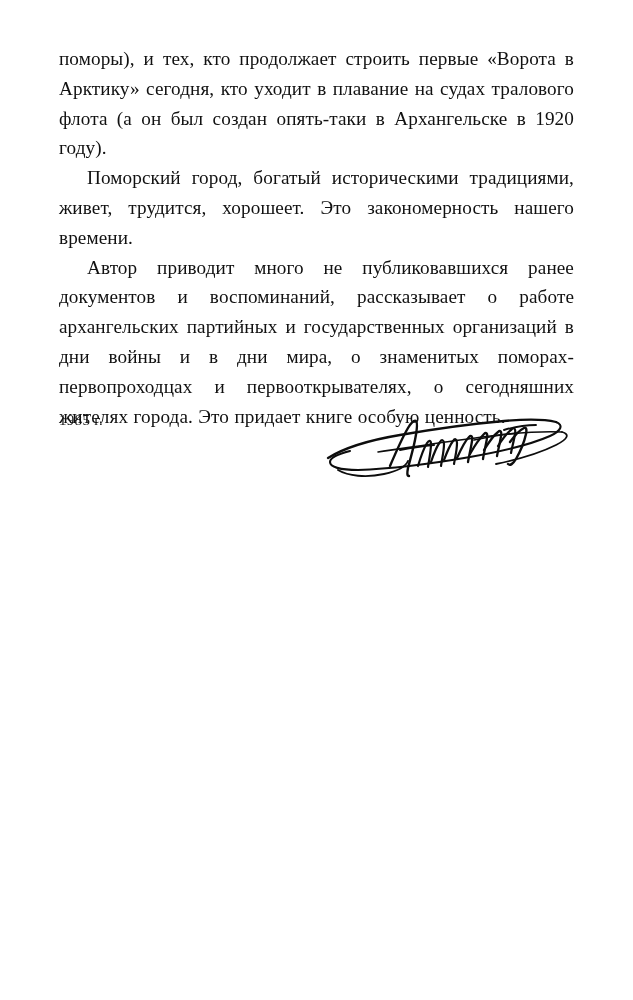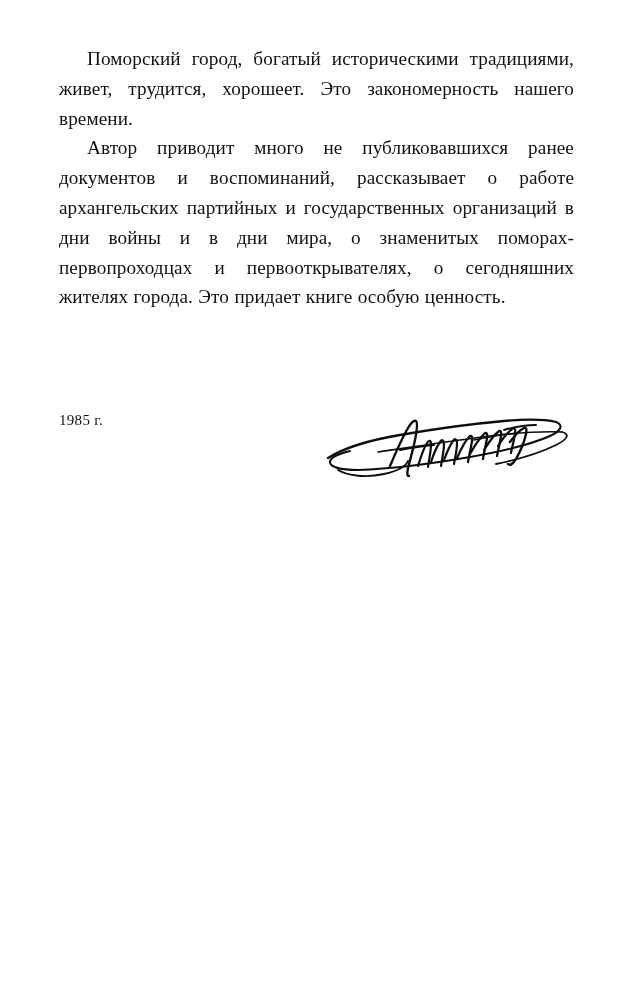--- a/index.html
+++ b/index.html
@@ -61,20 +61,21 @@
     width: 100%;
     height: 100%;
   }
 </style>
 </head>
 <body>
 
 <div class="page">
 
   <div class="text-block">
+    <p class="para first">поморы), и тех, кто продолжает строить первые «Ворота в Арктику» сегодня, кто уходит в плавание на судах тралового флота (а он был создан опять-таки в Архангельске в 1920 году).</p>
     <p class="para">Поморский город, богатый историческими традициями, живет, трудится, хорошеет. Это закономерность нашего времени.</p>
     <p class="para">Автор приводит много не публиковавшихся ранее документов и воспоминаний, рассказывает о работе архангельских партийных и государственных организаций в дни войны и в дни мира, о знаменитых поморах-первопроходцах и первооткрывателях, о сегодняшних жителях города. Это придает книге особую ценность.</p>
   </div>
 
   <div class="date-line">1985 г.</div>
 
   <div class="signature">
     <svg viewBox="0 0 266 92" xmlns="http://www.w3.org/2000/svg" aria-hidden="true">
       <g fill="none" stroke="#0d0d0d" stroke-linecap="round" stroke-linejoin="round">
         <path d="M10,54 C26,44 52,36 82,31 C116,25 152,20 186,17 C208,15 226,15 238,18" stroke-width="2.3"></path>

